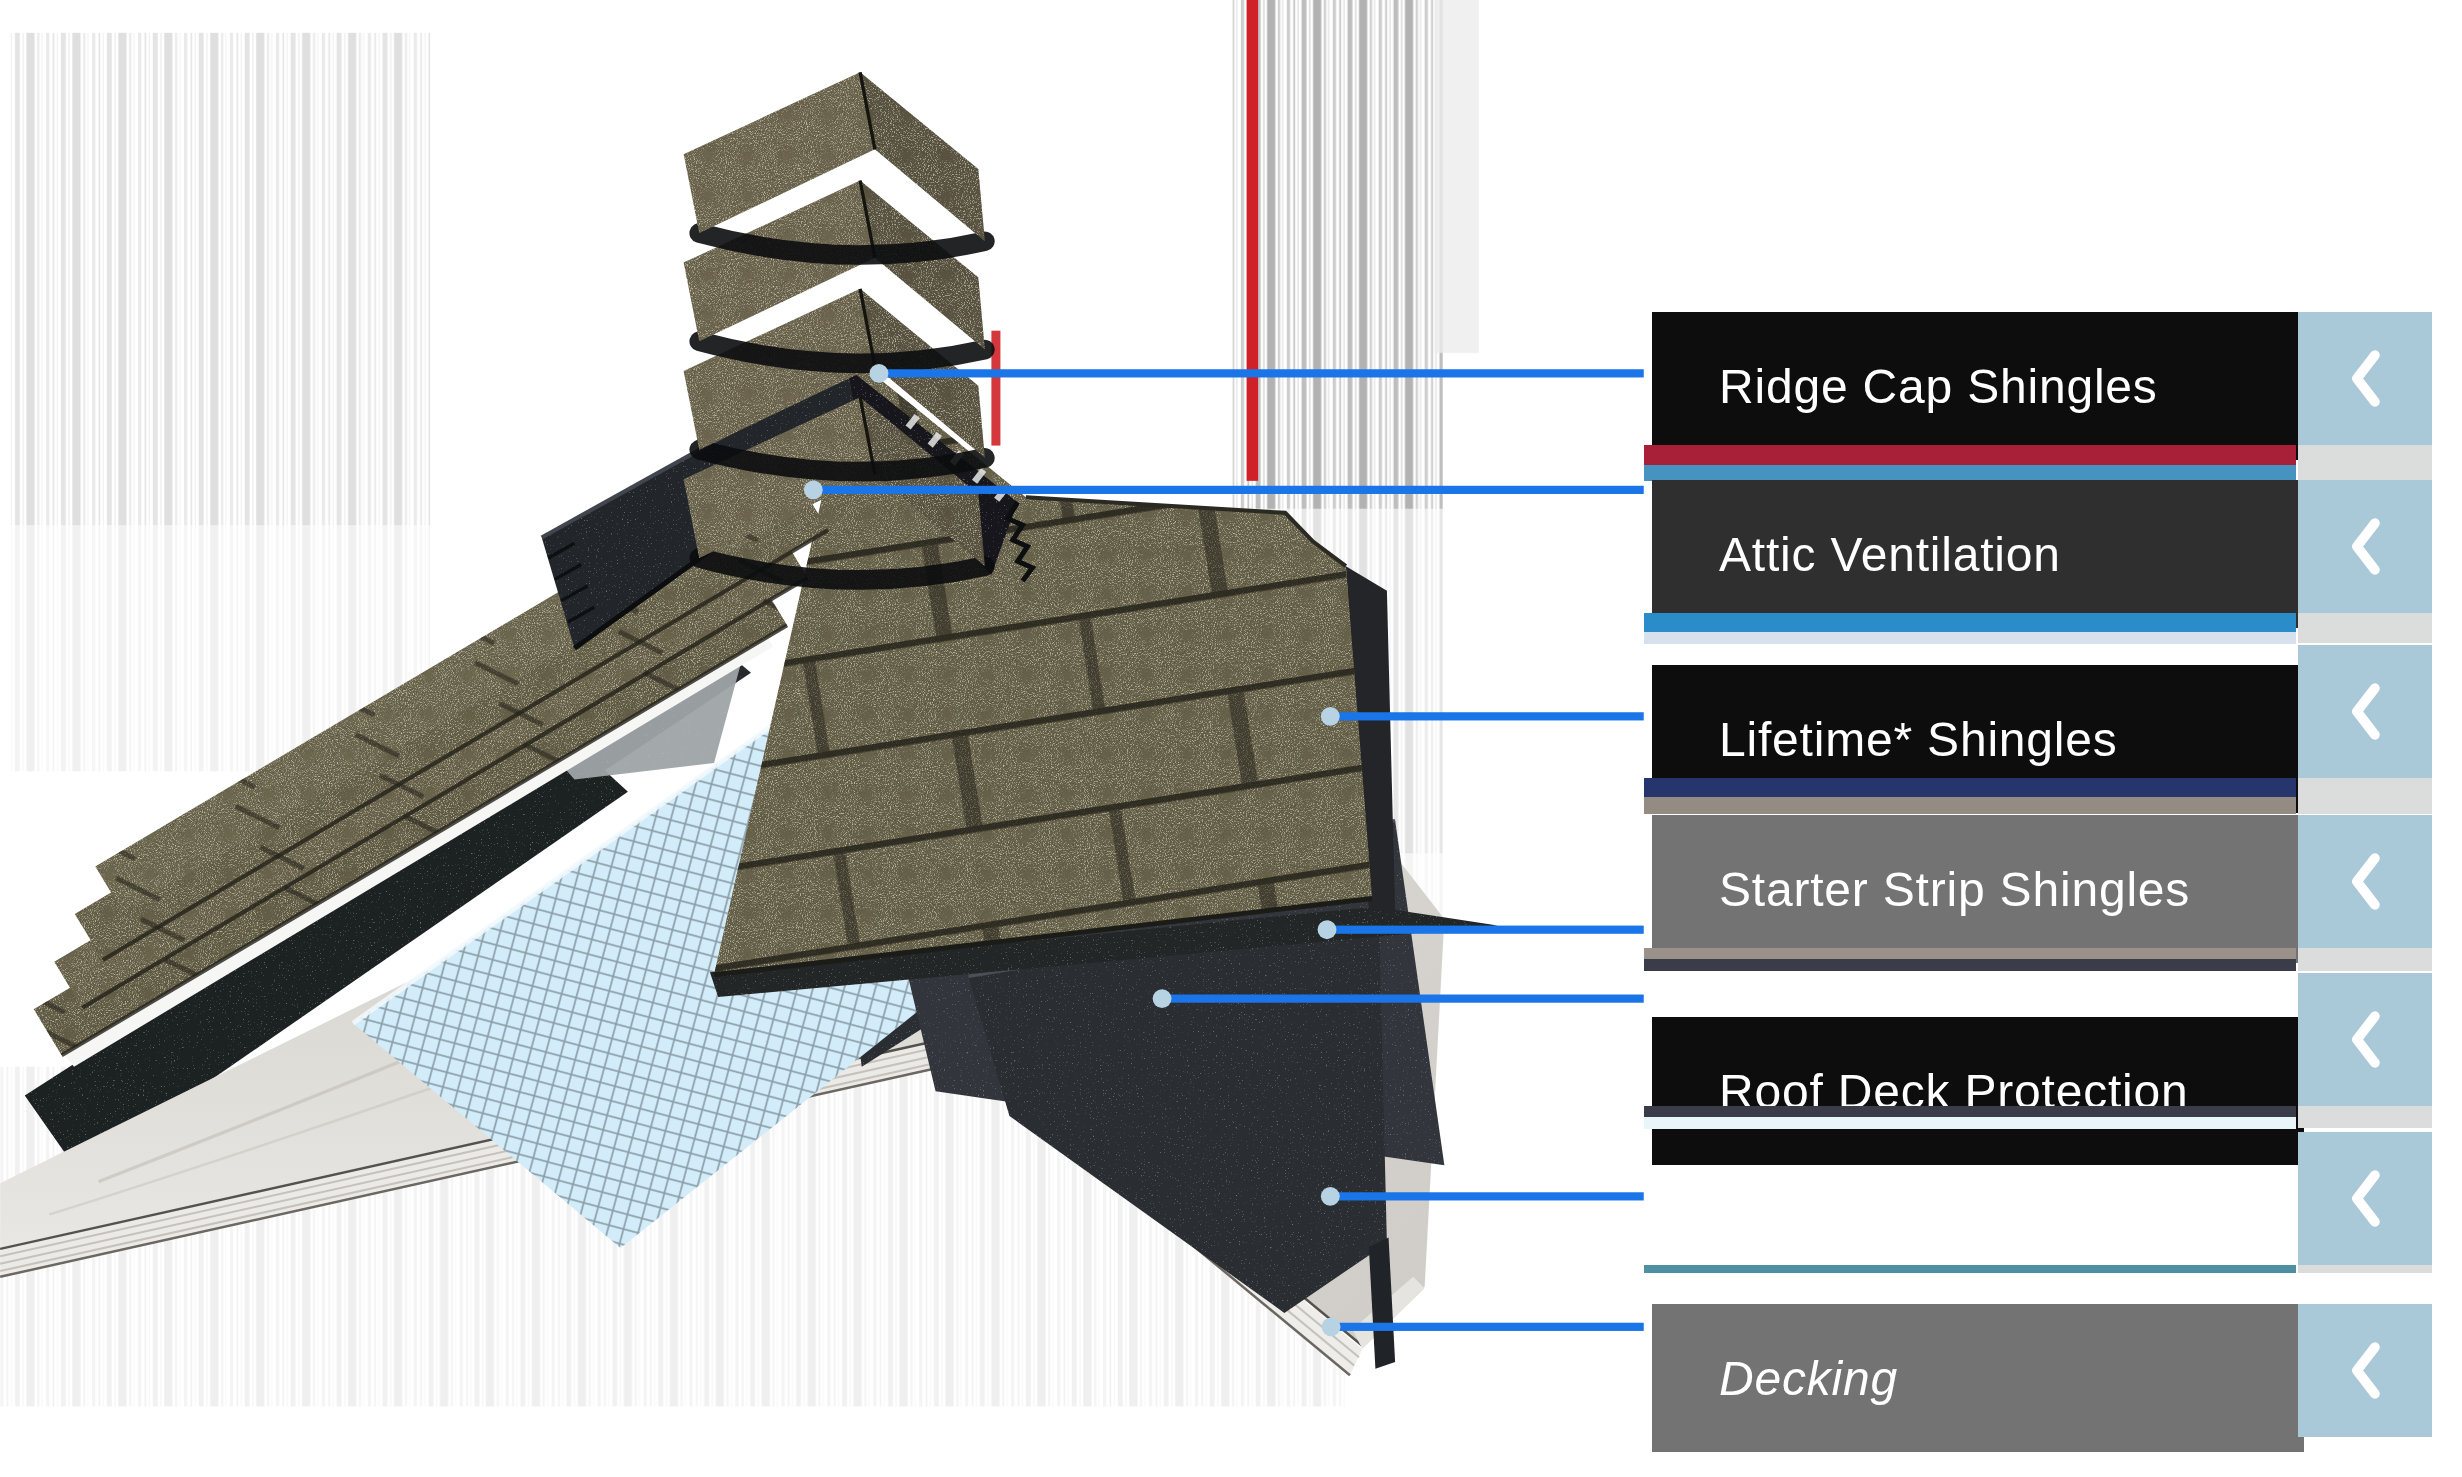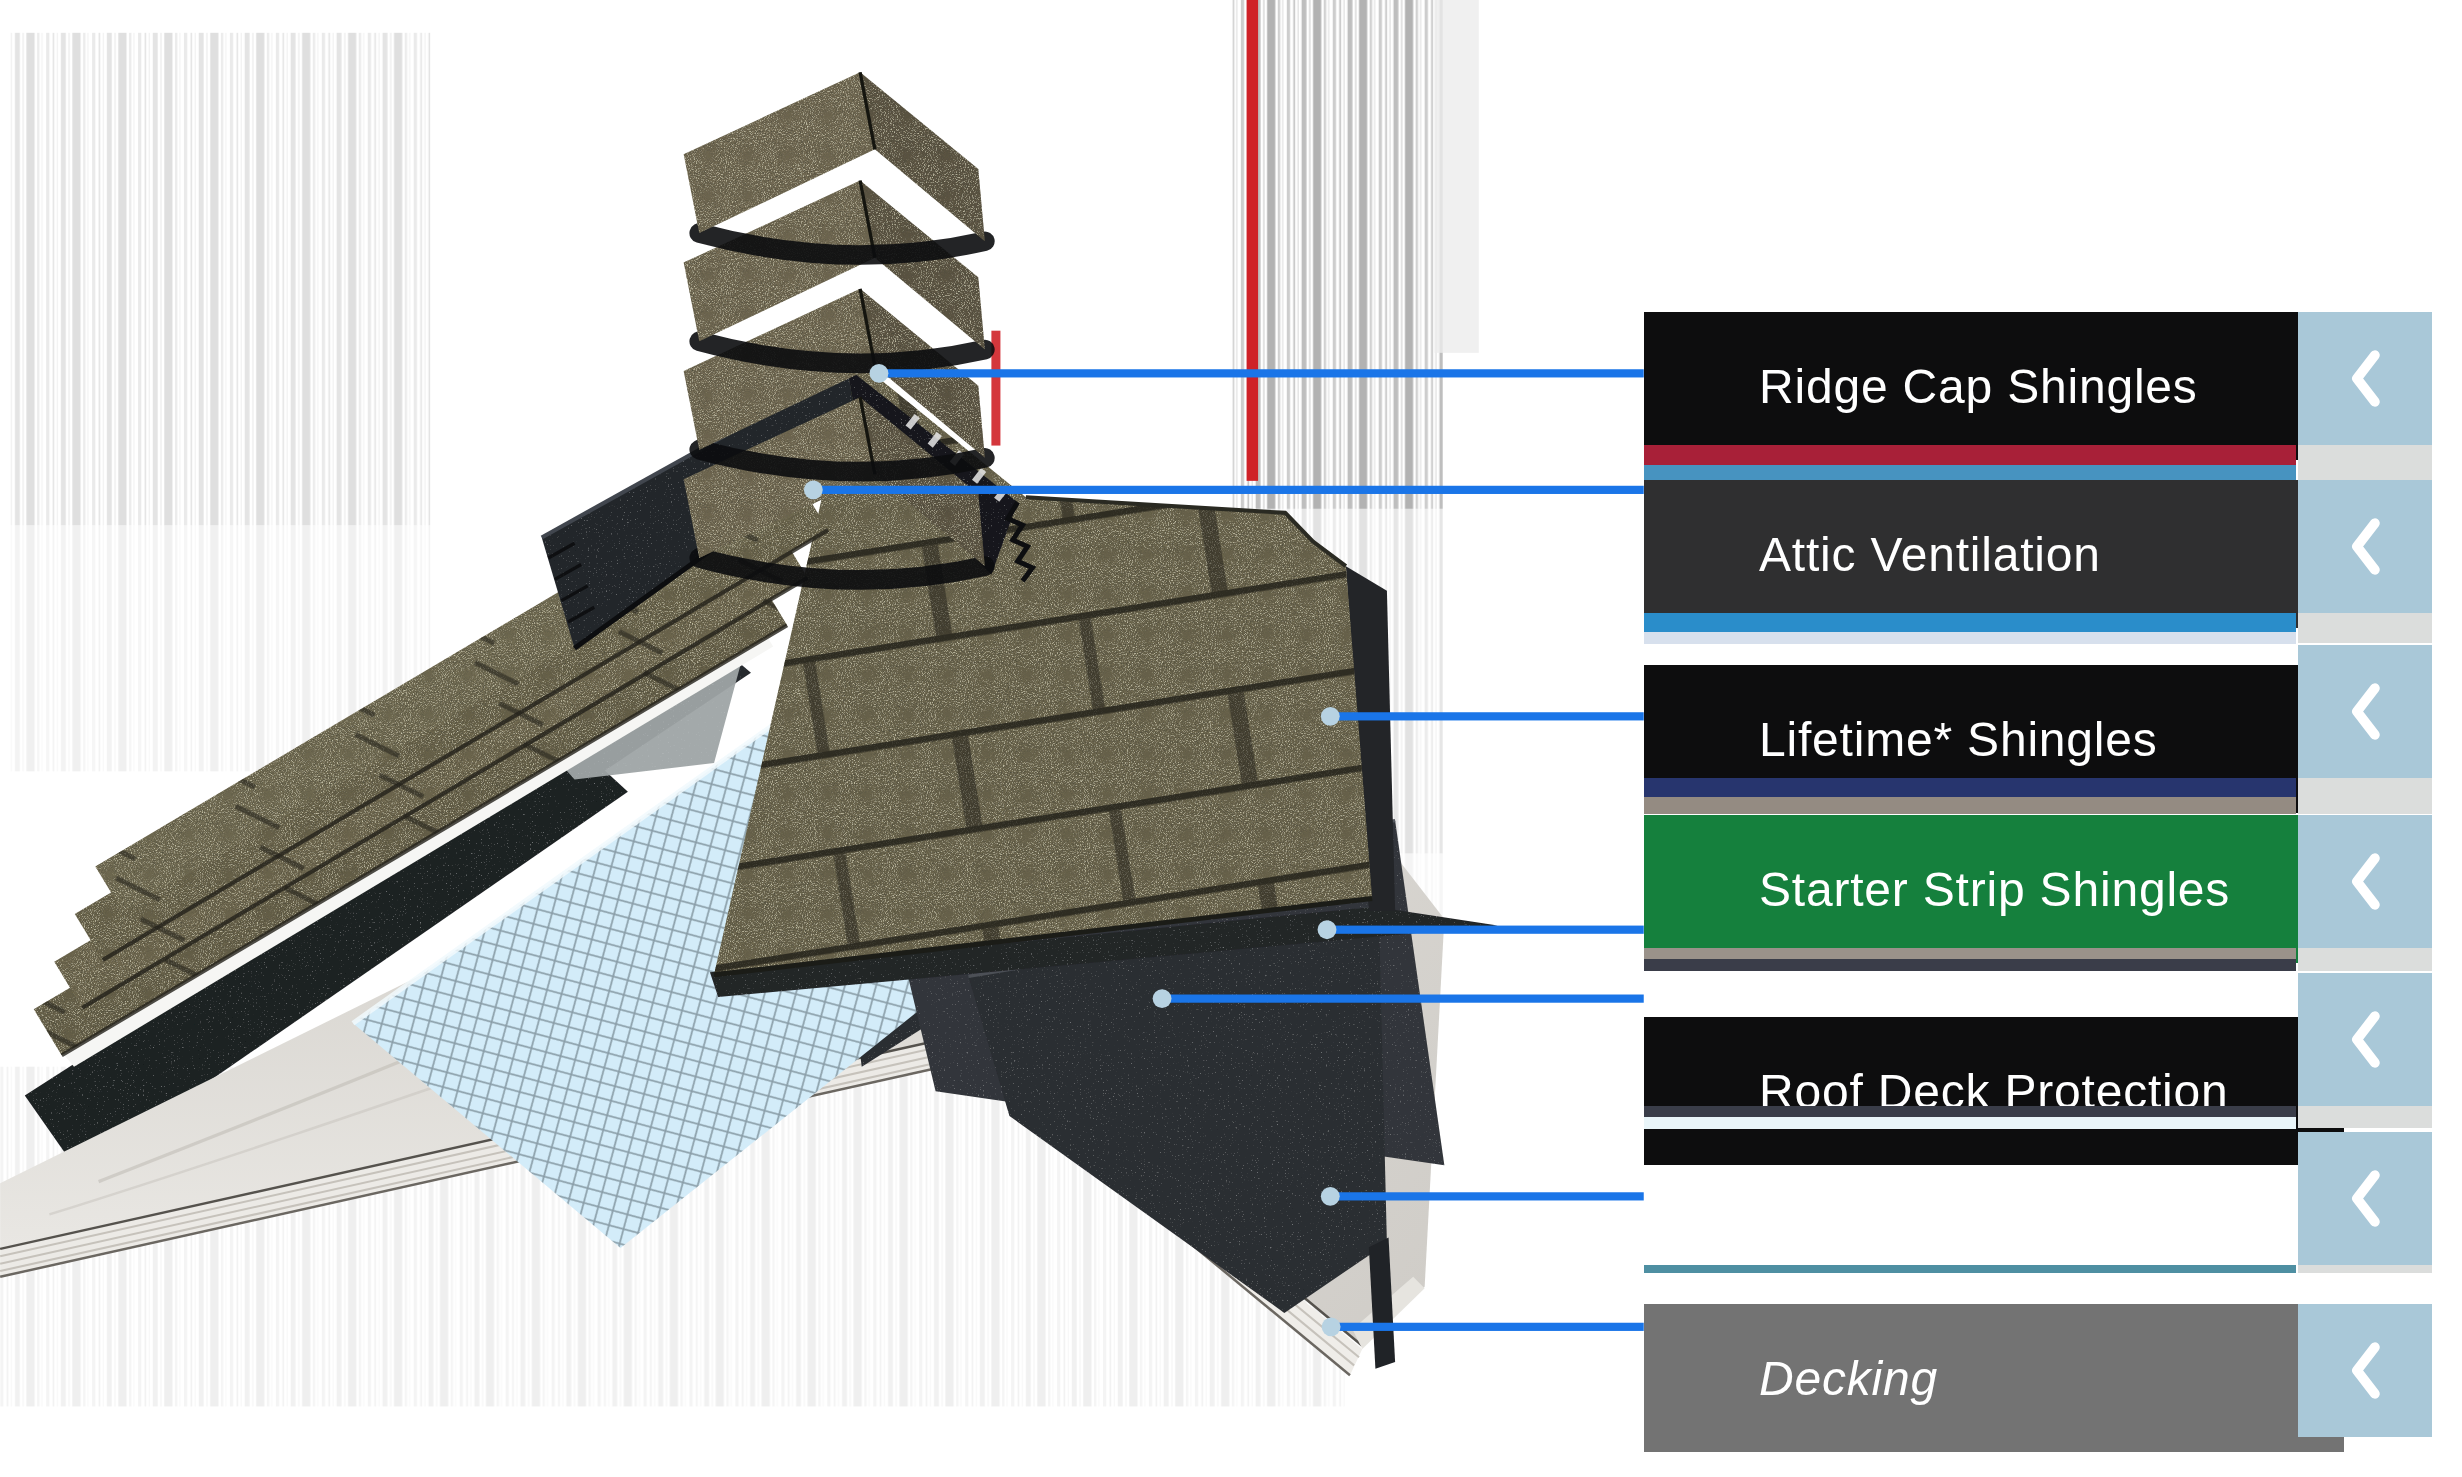--- a/index.html
+++ b/index.html
@@ -1,21 +1,21 @@
 <!DOCTYPE html>
 <html style="font-size:13px"><head>
 <meta charset="utf-8">
 <style>
   html,body{margin:0;padding:0;width:2462px;height:1477px;background:#ffffff;overflow:hidden;
             font-family:"Liberation Sans", sans-serif;}
   #stage{position:absolute;left:0;top:0;width:2462px;height:1477px;}
   #roofsvg{position:absolute;left:0;top:0;width:2462px;height:1477px;}
   
   .row{position:absolute;left:1644px;width:785px;}
-  .btn{position:absolute;left:0;top:0;width:652px;height:148px;display:flex;align-items:center;padding-left:48px;}
+  .btn{position:absolute;left:8px;top:0;width:652px;height:148px;display:flex;align-items:center;}
   .btn .lbl{color:#ffffff;font-size:48px;font-weight:500;letter-spacing:0.8px;padding-left:67px;white-space:nowrap;}
   .chev{position:absolute;left:654px;top:0;width:134px;height:133px;display:flex;align-items:center;justify-content:center;}
   .chev svg{width:36px;height:59px;}
   .chev polyline{fill:none;stroke:#ffffff;stroke-width:11;stroke-linecap:round;stroke-linejoin:round;}
   .stripe{position:absolute;left:0;width:652px;}
   .sideband{position:absolute;left:654px;width:134px;}
 </style>
 </head>
 <body>
 
@@ -304,21 +304,21 @@
     <svg viewBox="0 0 40 66">
           <polyline points="31,7 11,33 31,59"></polyline>
         </svg>
   </div>
   <div class="stripe" style="top: 133px; height: 19px; background-color: rgb(39, 53, 110);"></div>
   <div class="stripe" style="top: 152px; height: 17px; background-color: rgb(148, 139, 130);"></div>
   <div class="sideband" style="top: 133px; height: 36px; background-color: rgb(219, 221, 220);"></div>
 </div>
 
 <div class="row" style="top:815px;height:156px">
-  <div class="btn" style="background-color: #15803d;">
+  <div class="btn" style="background-color: #737373;">
     <span class="lbl">Starter Strip Shingles</span>
   </div>
   <div class="chev" style="background-color: rgb(169, 200, 216);">
     <svg viewBox="0 0 40 66">
           <polyline points="31,7 11,33 31,59"></polyline>
         </svg>
   </div>
   <div class="stripe" style="top: 133px; height: 11.5px; background-color: rgb(154, 146, 138);"></div>
   <div class="stripe" style="top: 144px; height: 11.5px; background-color: rgb(58, 61, 73);"></div>
   <div class="sideband" style="top: 133px; height: 23px; background-color: rgb(219, 221, 220);"></div>

